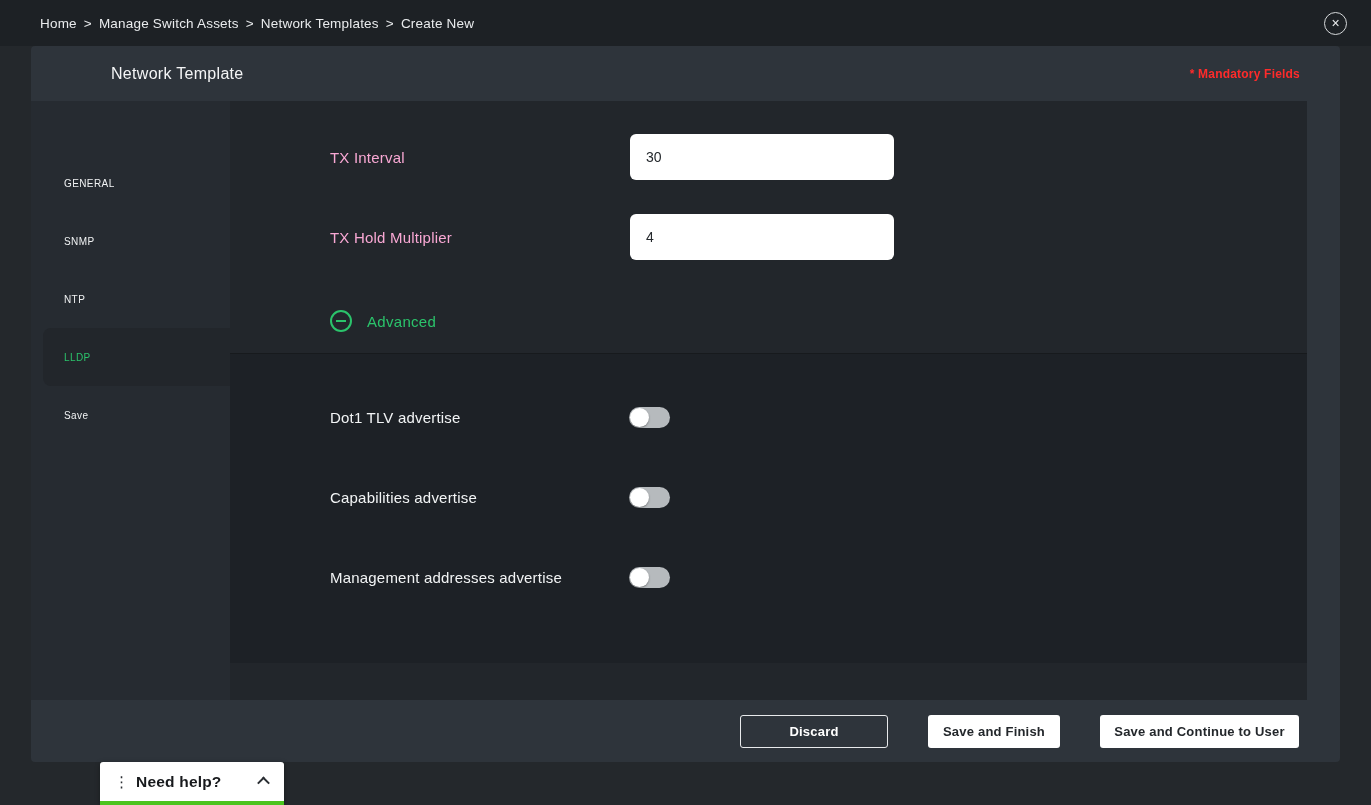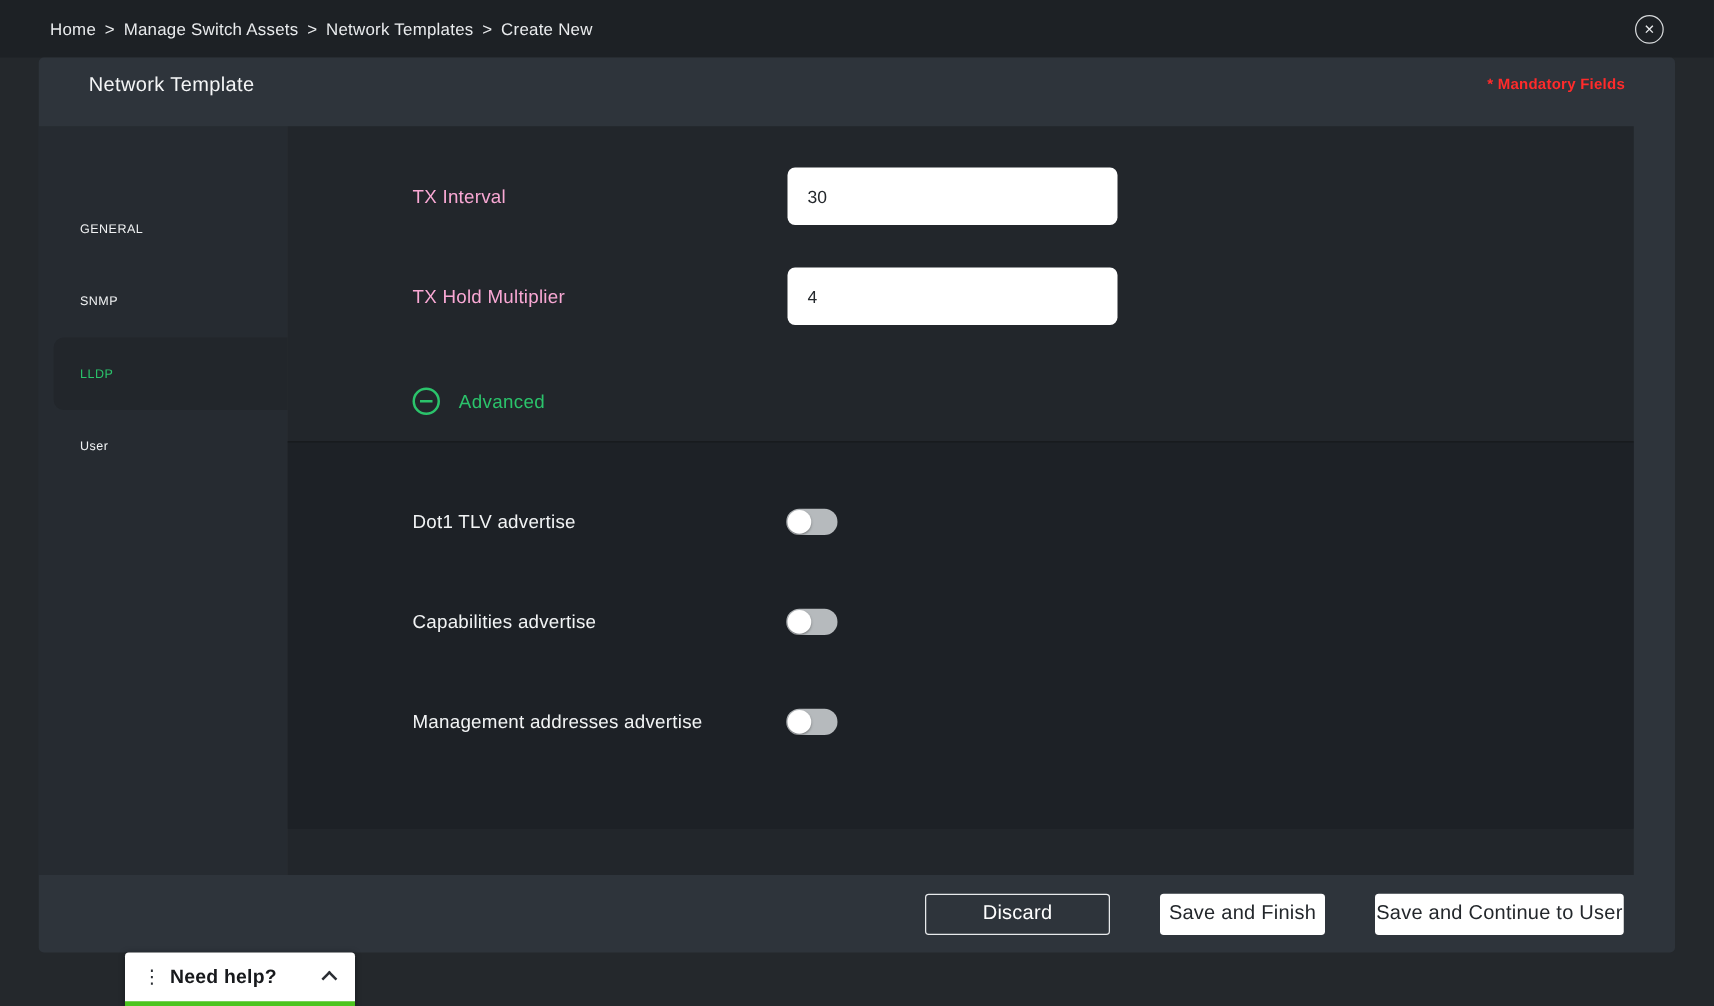--- a/index.html
+++ b/index.html
@@ -11,40 +11,41 @@
   html,body{width:1371px;height:805px;overflow:hidden;}
   body{
     background:#24282c;
     font-family:"Liberation Sans", sans-serif;
     position:relative;
   }
   
   .topbar{
     height:46px;background:#1d2125;
     display:flex;align-items:center;justify-content:space-between;
-    padding:0 40px 0 40px;
+    padding:0 24px 0 40px;
   }
   .breadcrumb{display:flex;align-items:center;font-size:13.5px;color:#e9ebed;letter-spacing:.2px;}
   .crumb{cursor:pointer;}
   .crumb.current{cursor:default;}
   .sep{margin:0 7px;color:#e9ebed;}
   .close-btn{
     width:23px;height:23px;border-radius:50%;
     border:1.5px solid #d6d9db;background:transparent;color:#e9ebed;
     display:flex;align-items:center;justify-content:center;
     font-size:14px;line-height:1;cursor:pointer;
   }
   
   .panel{
     margin:0 31px;height:716px;background:#2e343b;border-radius:4px;
     display:flex;flex-direction:column;overflow:hidden;
   }
   .panel-header{
-    height:55px;flex:none;display:flex;align-items:flex-start;justify-content:space-between;
-    padding:14px 40px;
+    height:55px;flex:none;display:flex;align-items:center;justify-content:space-between;
+    padding:0 40px;
+    margin-left:40px;
   }
   .panel-title{font-size:16px;color:#f4f5f6;font-weight:500;letter-spacing:.3px;}
   .mandatory-note{font-size:12px;color:var(--mandatory-red);font-weight:700;letter-spacing:.2px;}
   .panel-body{flex:1;display:flex;min-height:0;}
   
   .sidebar{width:199px;flex:none;background:#262b31;padding-top:53px;}
   .side-item{
     height:58px;display:flex;align-items:center;padding-left:33px;
     color:#f0f2f3;font-size:10px;font-weight:500;letter-spacing:.4px;cursor:pointer;
   }
@@ -85,22 +86,22 @@
   .toggle .knob{
     position:absolute;top:1px;left:1px;width:19px;height:19px;border-radius:50%;
     background:#fff;box-shadow:0 1px 2px rgba(0,0,0,.35);
   }
   
   .panel-footer{
     height:62px;flex:none;display:flex;align-items:center;justify-content:flex-end;
     gap:40px;padding-right:41px;
   }
   .btn{
-    height:33px;border-radius:3px;font-size:16px;font-family:inherit;cursor:pointer;
-    display:flex;align-items:center;justify-content:center;font-weight:400;letter-spacing:.2px;
+    height:33px;border-radius:3px;font-size:13px;font-family:inherit;cursor:pointer;
+    display:flex;align-items:center;justify-content:center;font-weight:700;letter-spacing:.2px;
   }
   .btn-outline{width:148px;background:transparent;border:1px solid #e8eaec;color:#fff;}
   .btn-solid{border:none;background:#fff;color:#23272b;}
   .btn-save-finish{width:132px;}
   .btn-save-continue{width:199px;}
   
   .help-widget{
     position:absolute;left:100px;top:762px;width:184px;height:43px;
     background:#fff;border-radius:3px 3px 0 0;
     display:flex;align-items:center;padding:0 16px 4px 14px;
@@ -139,22 +140,23 @@
   <div class="panel-header">
     <h1 class="panel-title">Network Template</h1>
     <span class="mandatory-note">* Mandatory Fields</span>
   </div>
 
   <div class="panel-body">
 
     <aside class="sidebar">
       <div class="side-item">GENERAL</div>
       <div class="side-item">SNMP</div>
+      <div class="side-item">NTP</div>
       <div class="side-item active">LLDP</div>
-      <div class="side-item">User</div>
+      <div class="side-item">Save</div>
     </aside>
 
     <main class="content">
 
       <div class="field-row first">
         <label class="field-label">TX Interval</label>
         <input class="field-input" value="30" style="">
       </div>
 
       <div class="field-row second">

